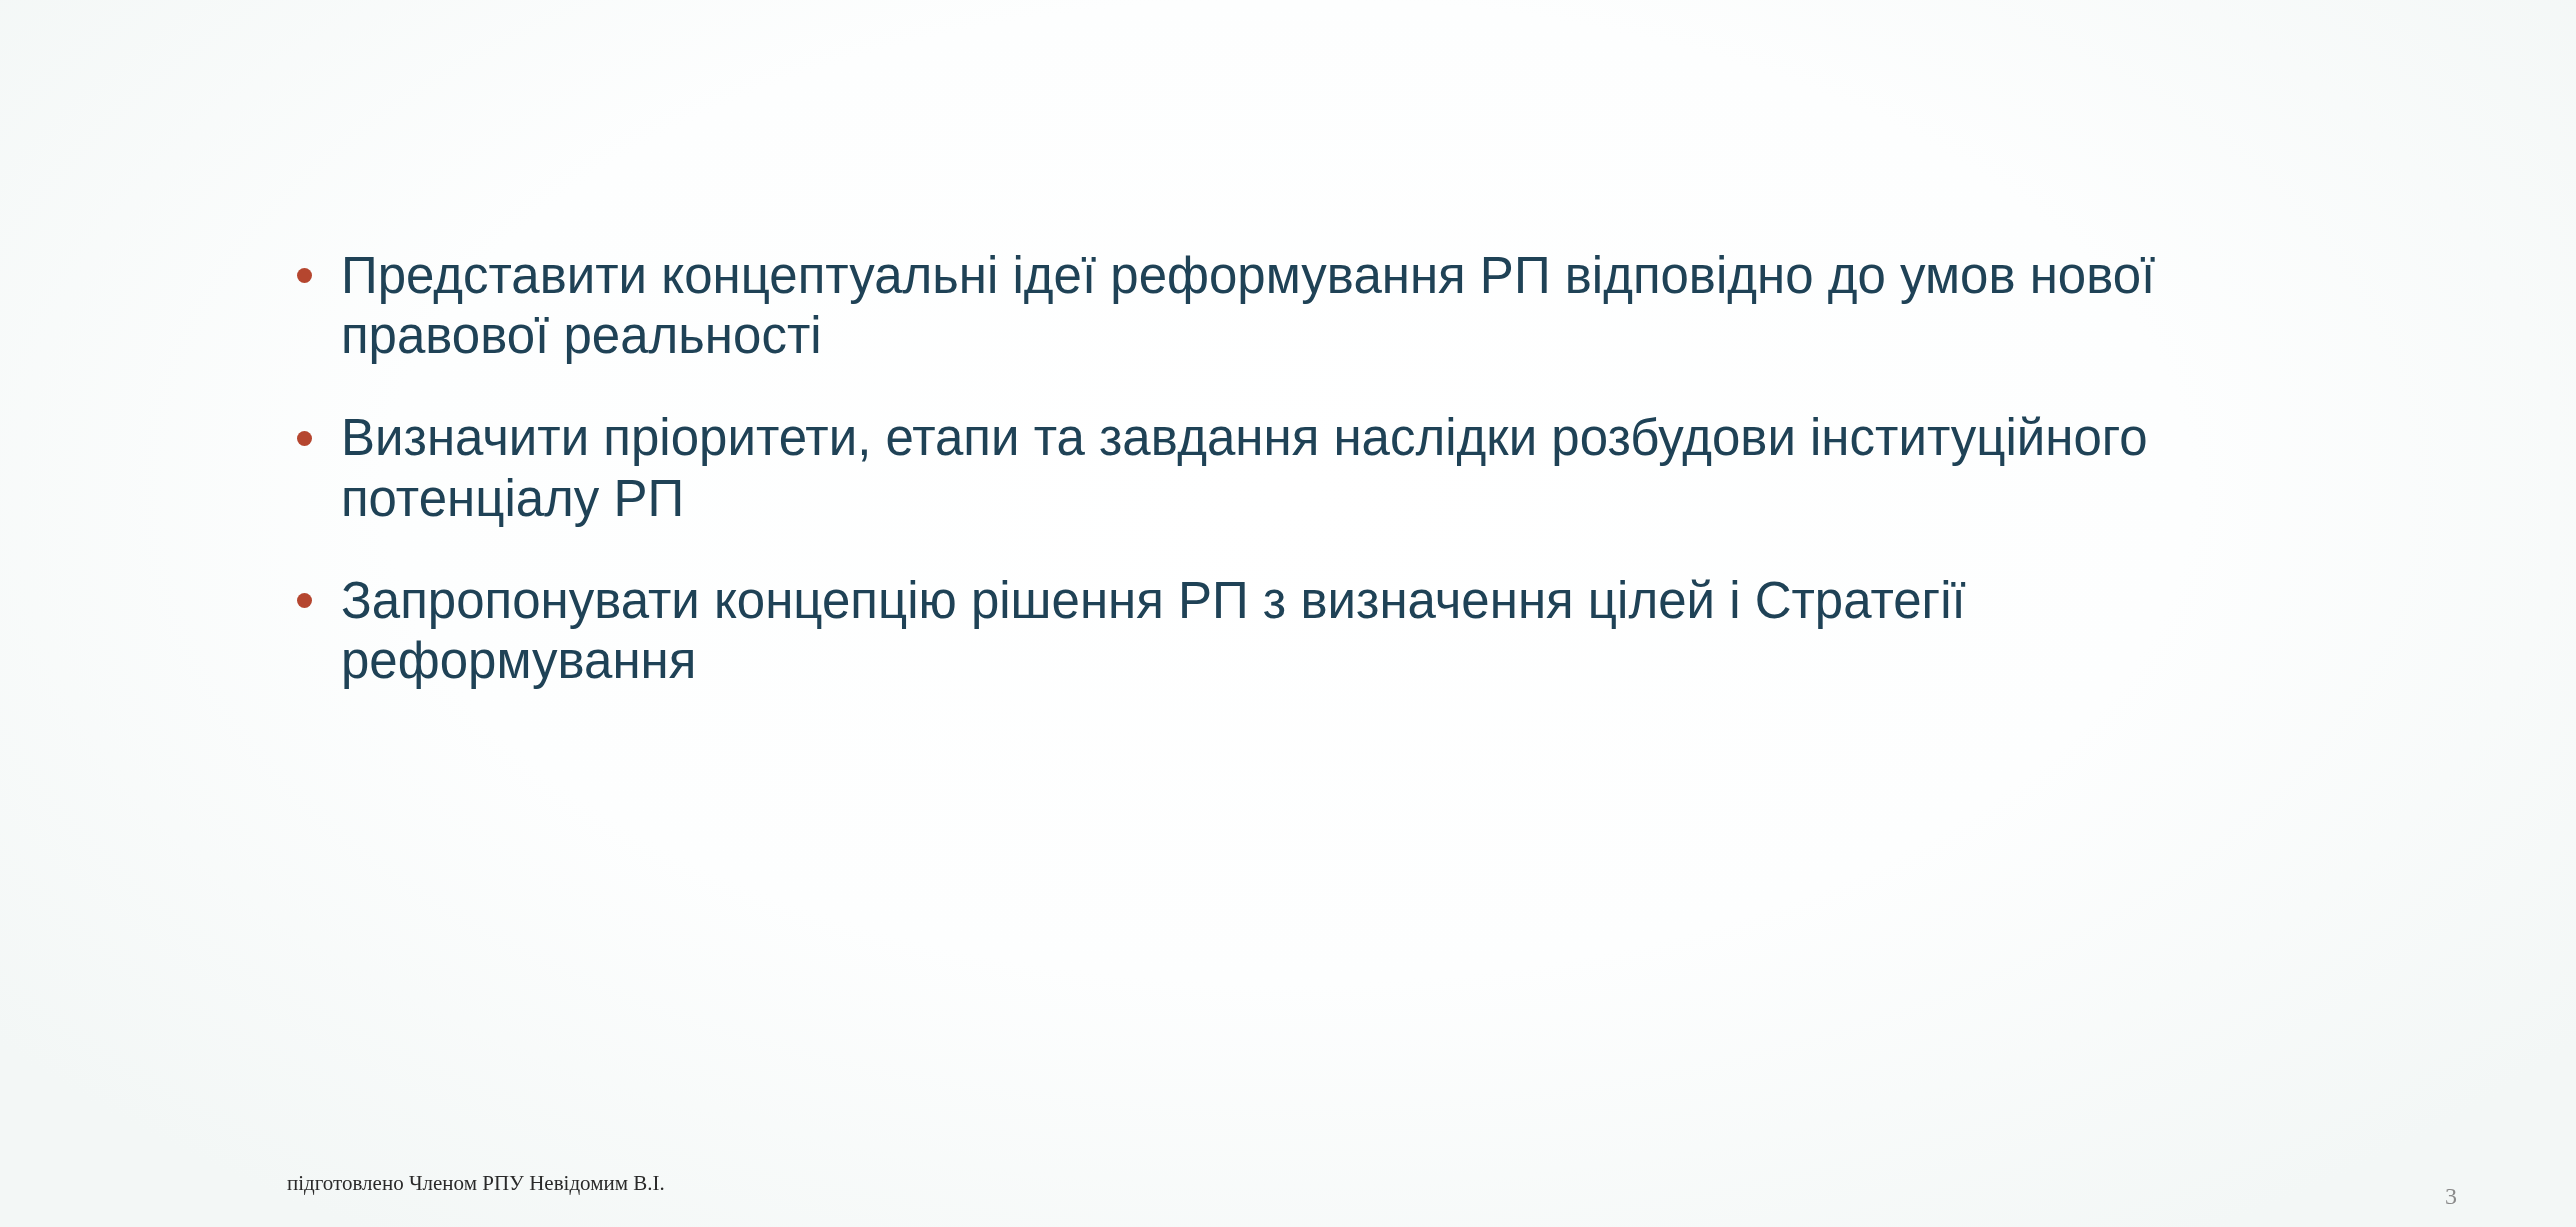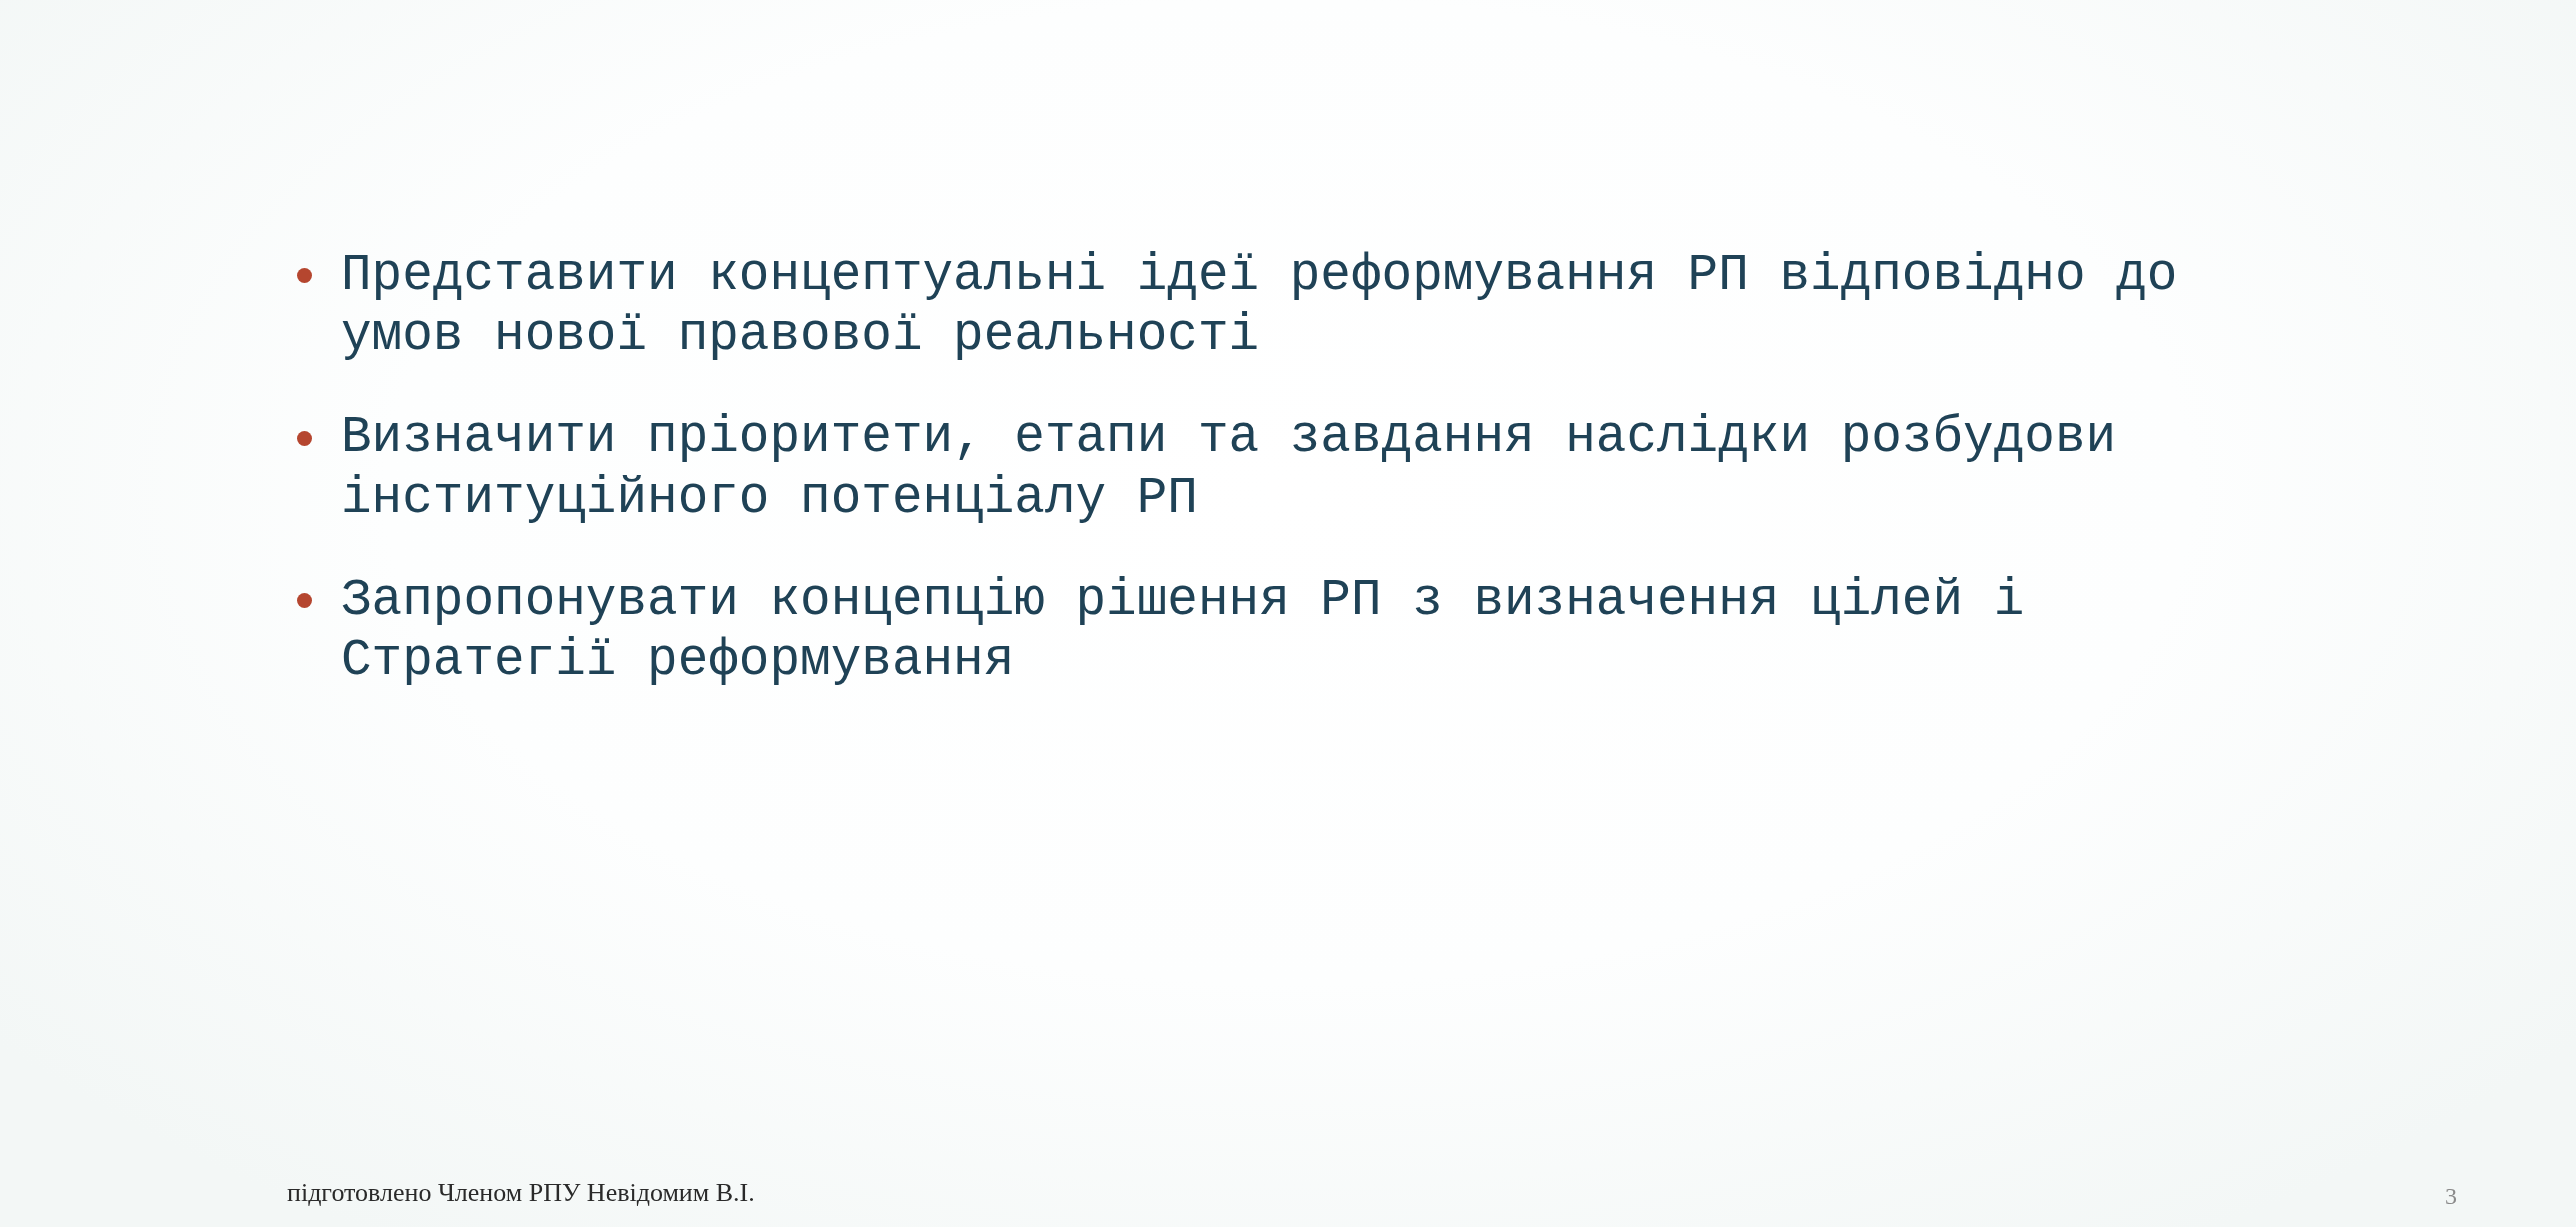--- a/index.html
+++ b/index.html
@@ -38,21 +38,21 @@
     position: absolute;
     top: 246px;
     left: 287px;
     width: 1908px;
   }
   .bullet {
     position: relative;
     display: block;
     padding-left: 54px;
     margin-bottom: 42px;
-    font-family: Liberation Mono, monospace;
+    font-family: Liberation Sans, sans-serif;
     font-size: 51px;
     line-height: 1.18;
     color: #1f4256;
   }
   .bullet:last-child {
     margin-bottom: 0;
   }
   .bullet .dot {
     position: absolute;
     left: 10.4px;
@@ -61,23 +61,23 @@
     height: 15px;
     border-radius: 50%;
     background: #b5462f;
   }
   .bullet .text {
     display: block;
   }
   .footer-note {
     position: absolute;
     left: 287px;
-    bottom: 20px;
+    bottom: 32px;
     font-family: "Liberation Serif", serif;
-    font-size: 26px;
+    font-size: 21px;
     color: #2a2a2a;
     white-space: nowrap;
   }
   .page-number {
     position: absolute;
     right: 119px;
     bottom: 18px;
     font-family: "Liberation Serif", serif;
     font-size: 24px;
     color: #8a8a8a;

